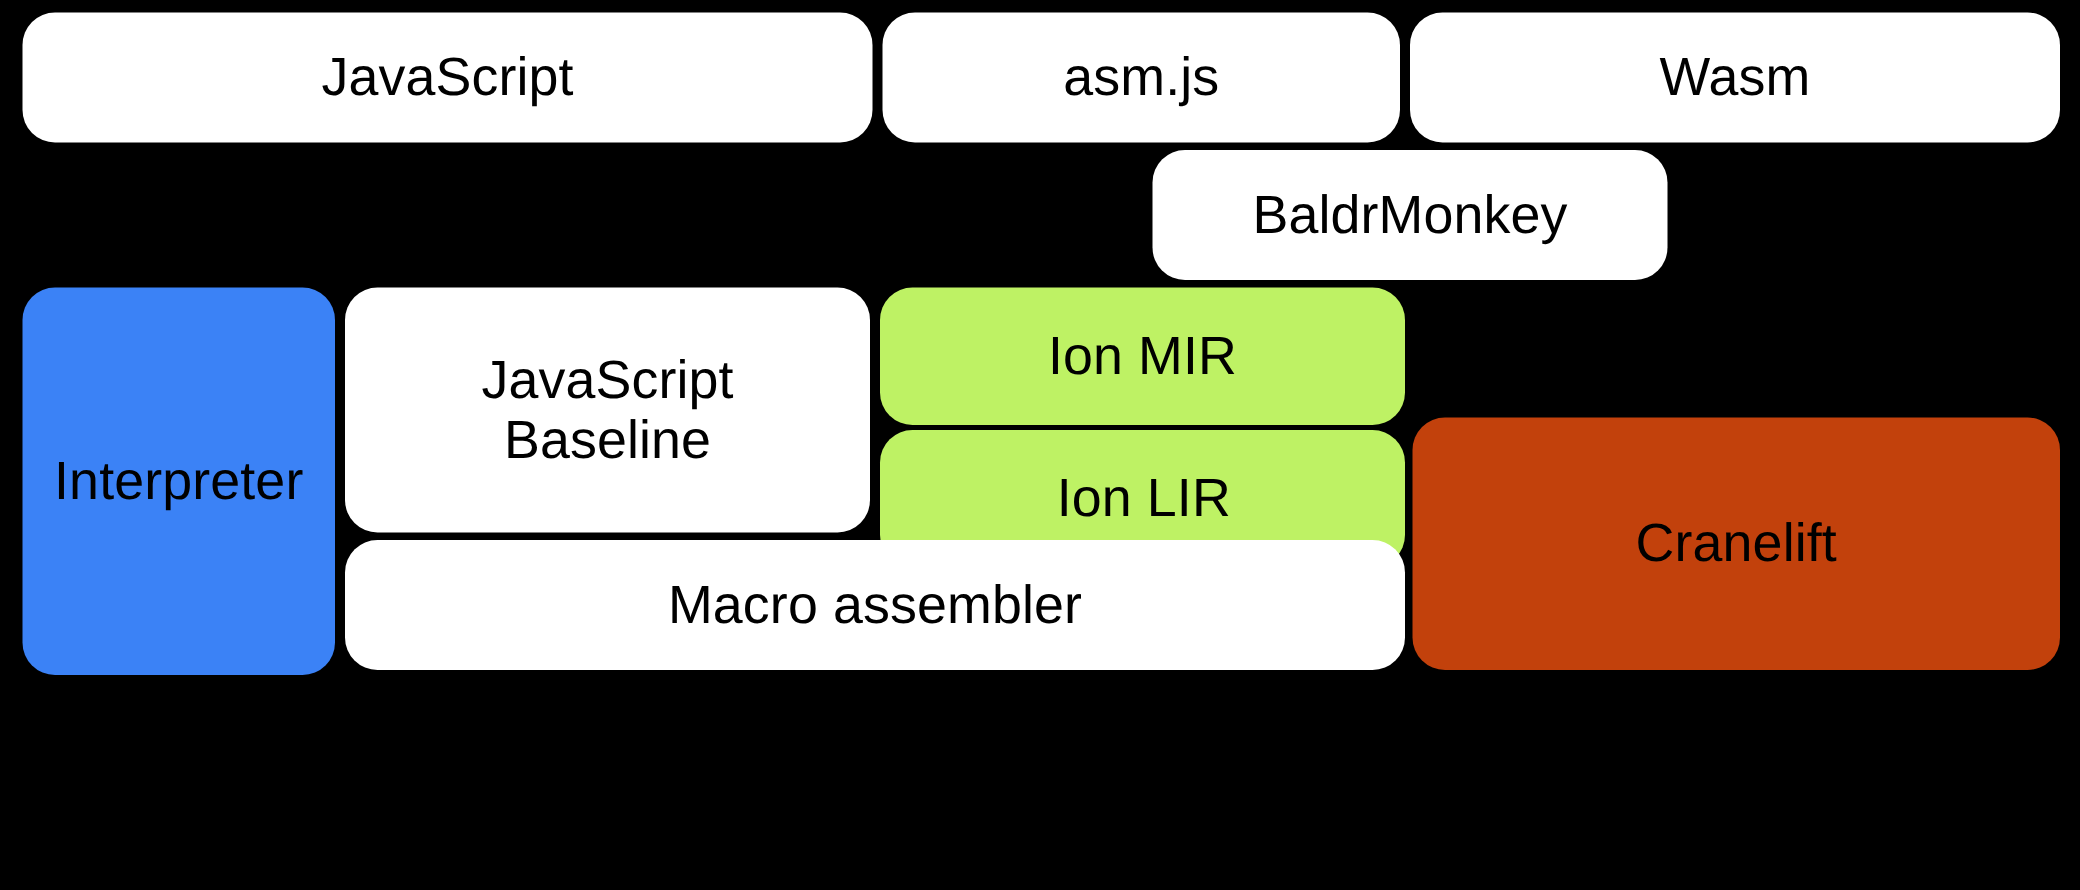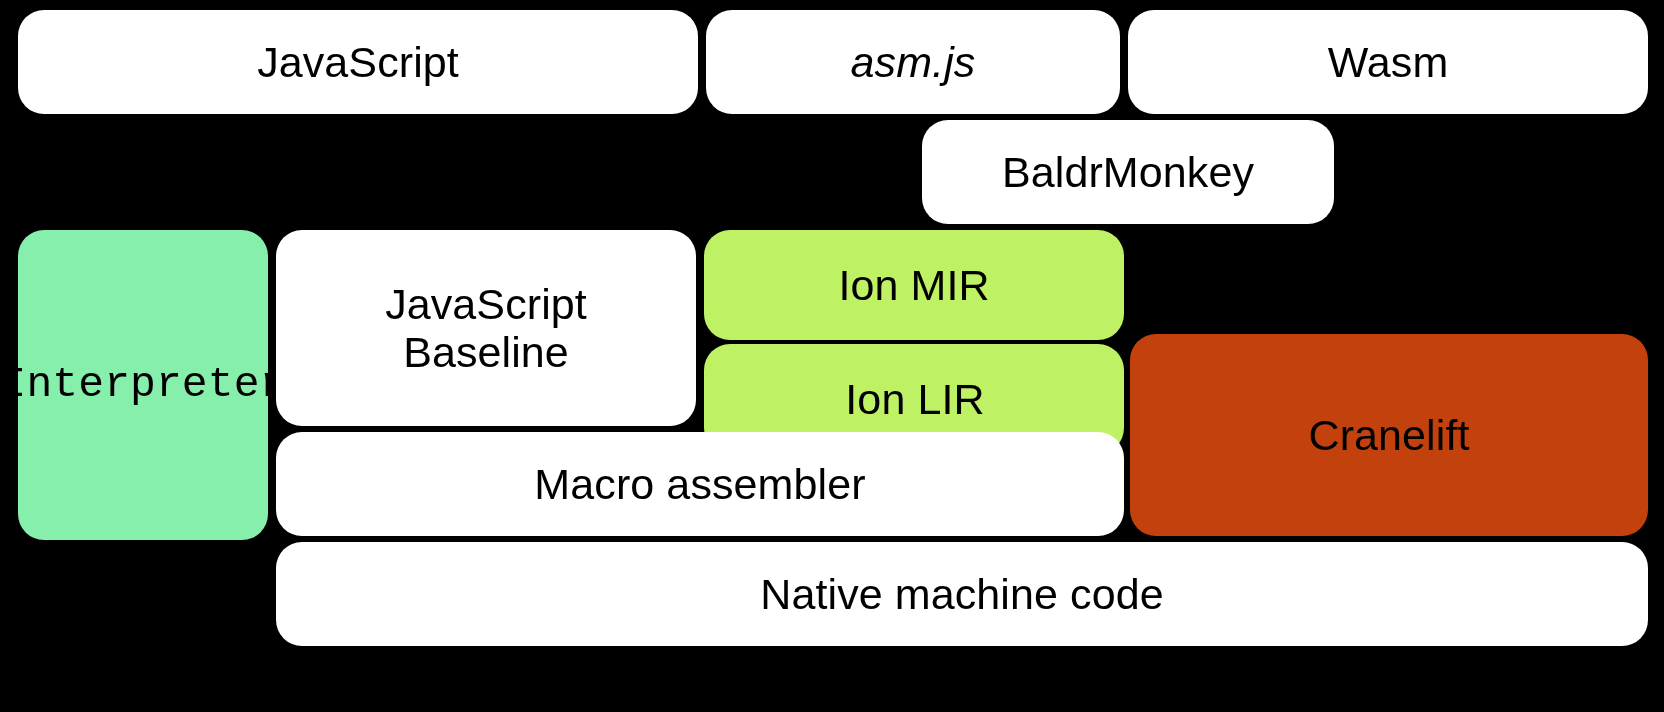--- a/index.html
+++ b/index.html
@@ -27,33 +27,32 @@
     color: #000000;
     font-size: 43px;
     line-height: 1.12;
     letter-spacing: 0.1px;
     font-weight: 400;
     box-sizing: border-box;
     padding: 0 10px;
     white-space: pre-line;
   }
   .fill-white { background: #ffffff; }
-  .fill-grey  { background: #86efac; font-family: Liberation Mono, monospace; }
+  .fill-grey  { background: #3b82f6; }
   .fill-green { background: #bef264; }
   .fill-pink  { background: #c2410c; }
 </style>
 </head>
 <body>
 
 <div id="diagram" style="background: rgb(0, 0, 0);">
     <div class="node fill-white" style="left: 18px; top: 10px; width: 680px; height: 104px;">JavaScript</div>
-    <div class="node fill-white" style="left: 706px; top: 10px; width: 414px; height: 104px; font-style: italic;">asm.js</div>
+    <div class="node fill-white" style="left: 706px; top: 10px; width: 414px; height: 104px;">asm.js</div>
     <div class="node fill-white" style="left: 1128px; top: 10px; width: 520px; height: 104px;">Wasm</div>
     <div class="node fill-white" style="left: 922px; top: 120px; width: 412px; height: 104px;">BaldrMonkey</div>
     <div class="node fill-grey" style="left: 18px; top: 230px; width: 250px; height: 310px;">Interpreter</div>
     <div class="node fill-white" style="left: 276px; top: 230px; width: 420px; height: 196px;">JavaScript
 Baseline</div>
     <div class="node fill-green" style="left: 704px; top: 230px; width: 420px; height: 110px;">Ion MIR</div>
     <div class="node fill-green" style="left: 704px; top: 344px; width: 420px; height: 110px; padding-left: 12px;">Ion LIR</div>
     <div class="node fill-pink" style="left: 1130px; top: 334px; width: 518px; height: 202px;">Cranelift</div>
     <div class="node fill-white" style="left: 276px; top: 432px; width: 848px; height: 104px;">Macro assembler</div>
-    <div class="node fill-white" style="left: 276px; top: 542px; width: 1372px; height: 104px;">Native machine code</div>
   </div>
 
 </body></html>

